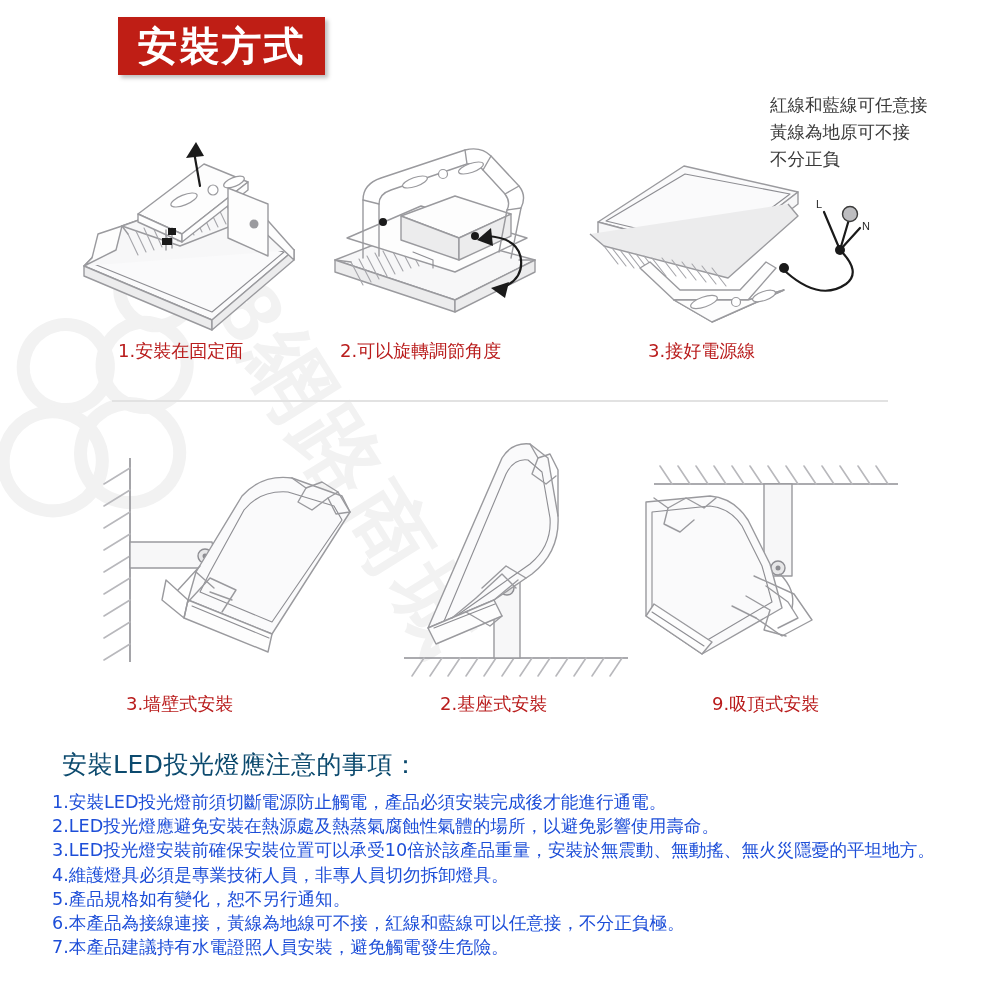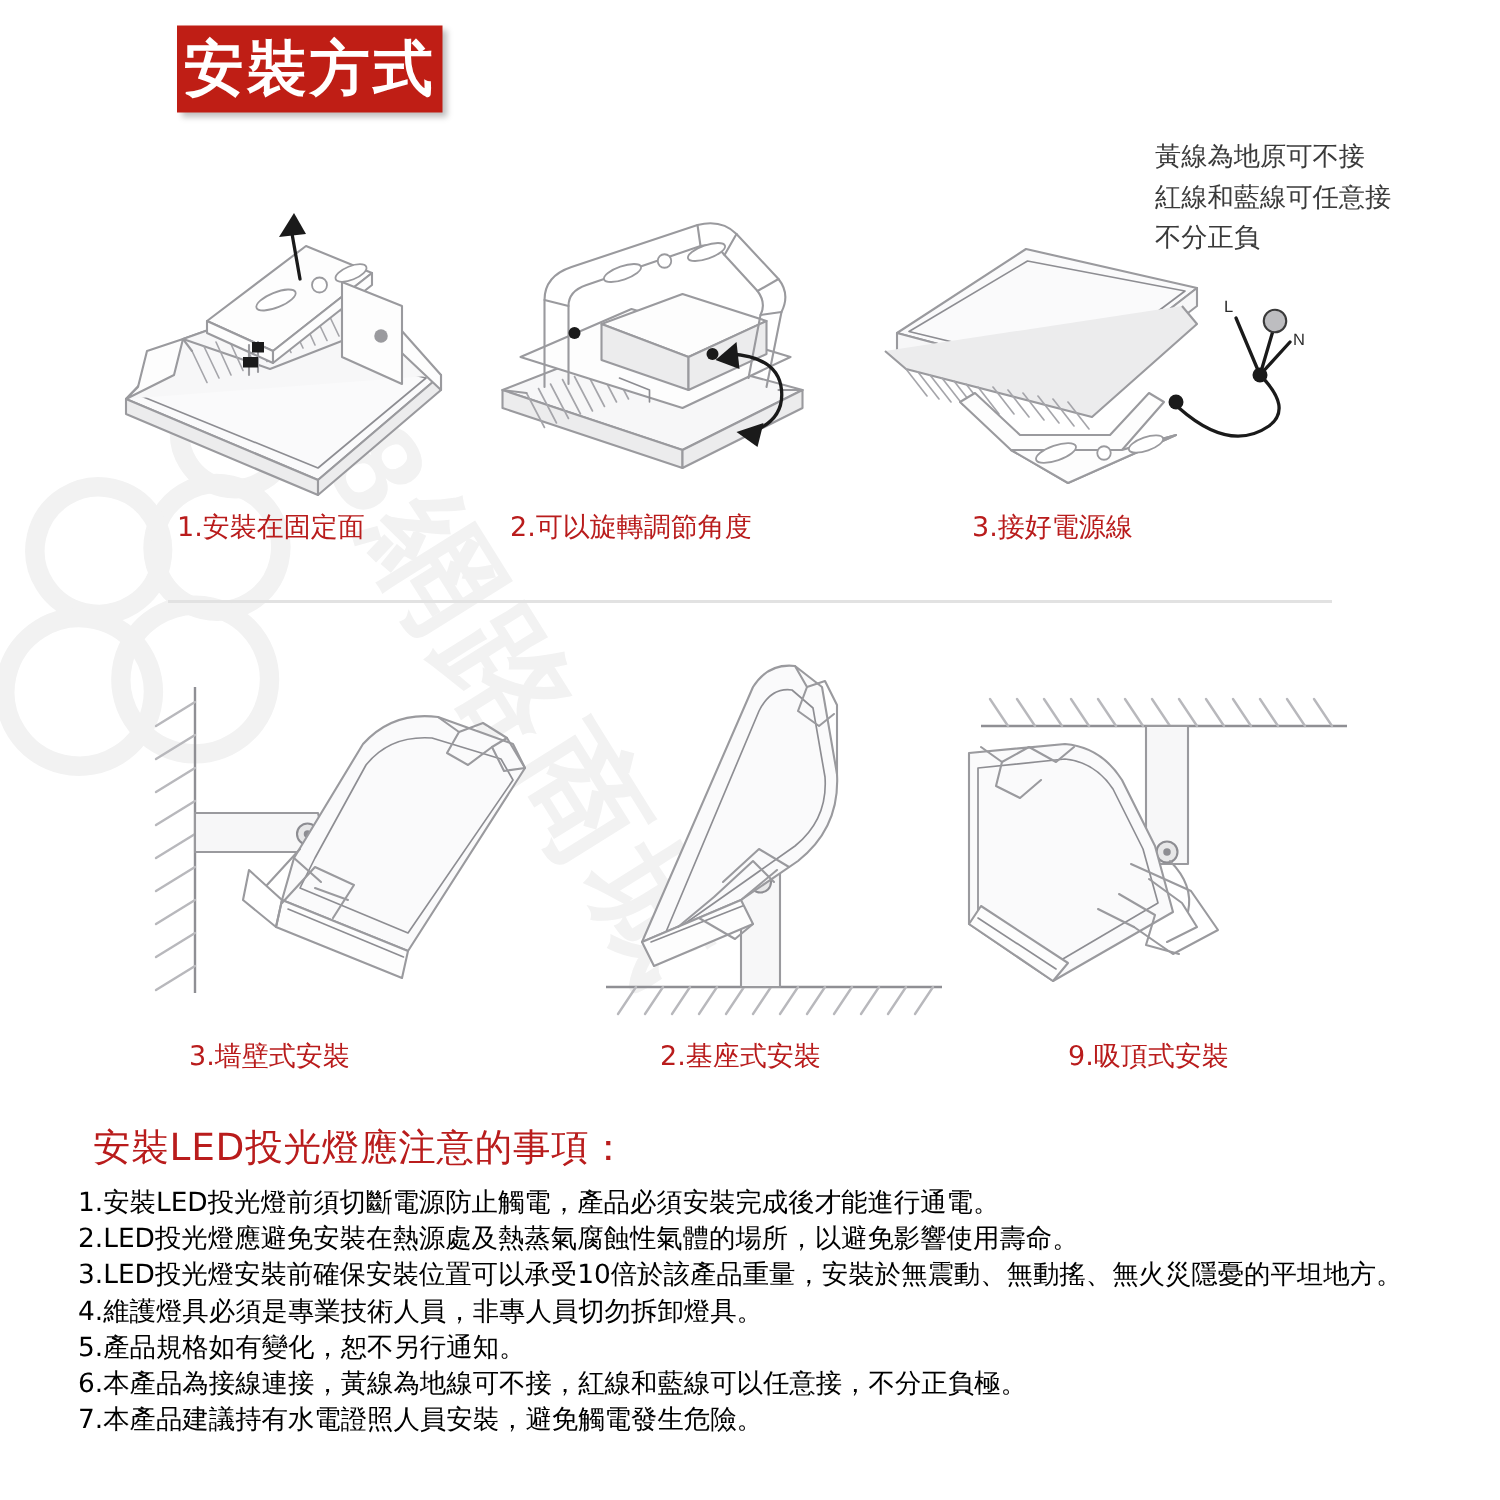--- a/index.html
+++ b/index.html
@@ -52,21 +52,21 @@
     position: absolute;
     border: 13px solid #f2f2f2;
     border-radius: 50%;
   }
 
   
   .title-badge {
     position: absolute;
     left: 118px;
     top: 17px;
-    width: 177px;
+    width: 207px;
     height: 58px;
     background: #bf1e15;
     box-shadow: 3px 3px 4px rgba(0,0,0,0.25);
     display: flex;
     align-items: center;
     justify-content: center;
   }
   .title-badge span {
     color: #ffffff;
     font-size: 40px;
@@ -108,34 +108,34 @@
     height: 0;
     border-top: 2px solid #e2e2e2;
   }
 
   
   .notes-title {
     position: absolute;
     left: 62px;
     top: 748px;
     font-size: 25px;
-    color: #b91c1c;
+    color: #0c4a6e;
     letter-spacing: 0.5px;
     font-family: "DejaVu Sans", "Liberation Sans", sans-serif;
   }
   .notes-list {
     position: absolute;
     left: 52px;
     top: 790px;
     width: 930px;
   }
   .note-item {
     font-size: 17.6px;
     line-height: 24.2px;
-    color: #000000;
+    color: #1d4ed8;
     white-space: nowrap;
     font-family: "DejaVu Sans", "Liberation Sans", sans-serif;
   }
 
   
   svg { display: block; overflow: visible; }
   .ln   { fill: none; stroke: #9a9a9e; stroke-width: 1.4; stroke-linejoin: round; stroke-linecap: round; }
   .ln2  { fill: none; stroke: #8d8d92; stroke-width: 1.1; stroke-linejoin: round; stroke-linecap: round; }
   .fin  { fill: none; stroke: #a5a5aa; stroke-width: 1.1; stroke-linecap: round; }
   .bodyF{ fill: #f7f7f8; stroke: #9a9a9e; stroke-width: 1.4; stroke-linejoin: round; }
@@ -160,22 +160,22 @@
     <div class="wm-ring" style="left:12px; top:112px; width:72px; height:72px;"></div>
     <div class="wm-ring" style="left:78px; top:166px; width:86px; height:86px;"></div>
   </div>
   <div class="watermark wm-text">888網路商城</div>
 
   <div class="title-badge">
     <span>安裝方式</span>
   </div>
 
   <div class="wire-note">
+    <div>紅線和藍線可任意接</div>
     <div>黃線為地原可不接</div>
-    <div>紅線和藍線可任意接</div>
     <div>不分正負</div>
   </div>
 
   <div class="fig" style="left:62px; top:138px;">
     <svg width="250" height="195" viewBox="0 0 250 195">
 
       <path class="glass" d="M22 128 L118 80 L232 112 L150 182 Z"></path>
       <path class="bodyG" d="M22 128 L150 182 L150 192 L22 138 Z"></path>
       <path class="bodyG" d="M150 182 L232 112 L232 122 L150 192 Z"></path>
       <path class="ln2" d="M32 126 L120 88 L222 114 L150 174 Z"></path>

